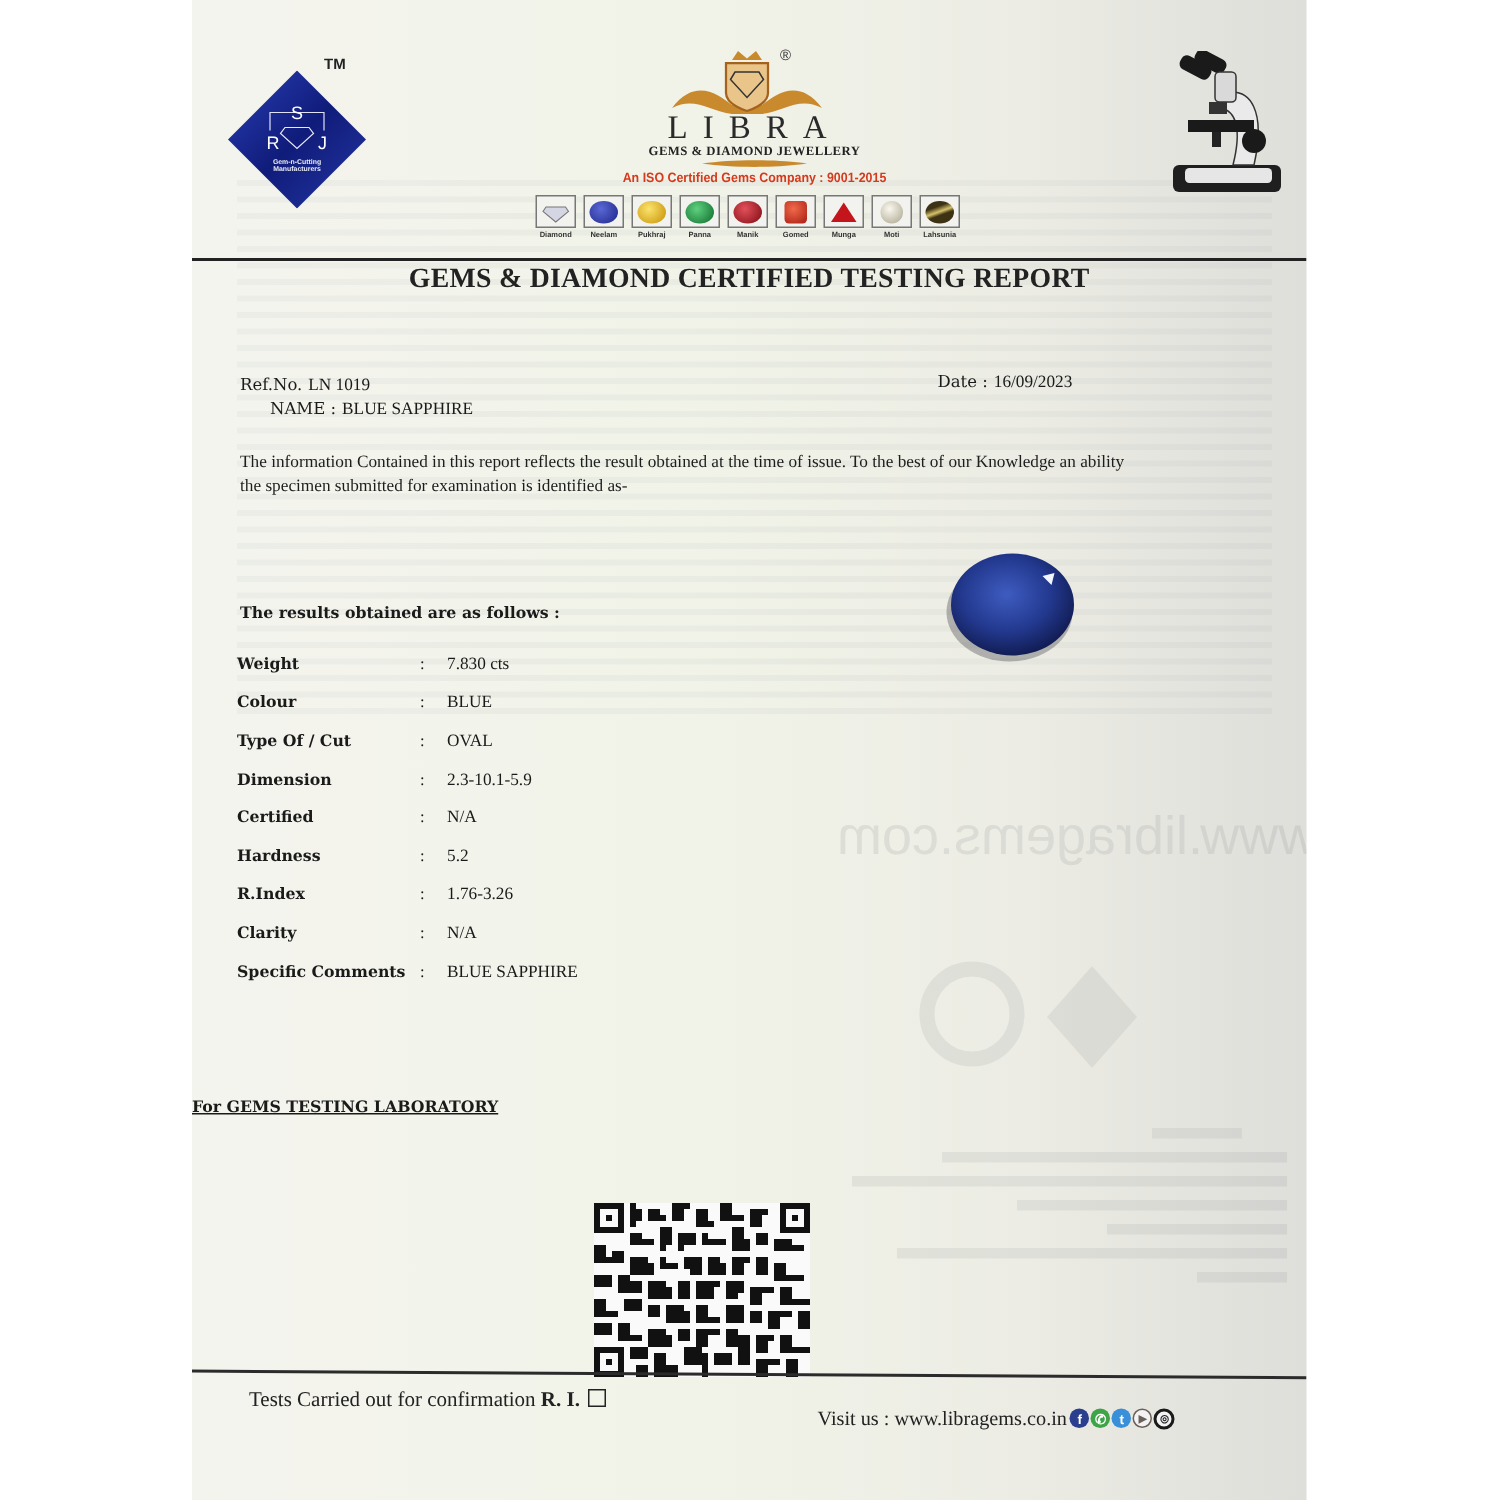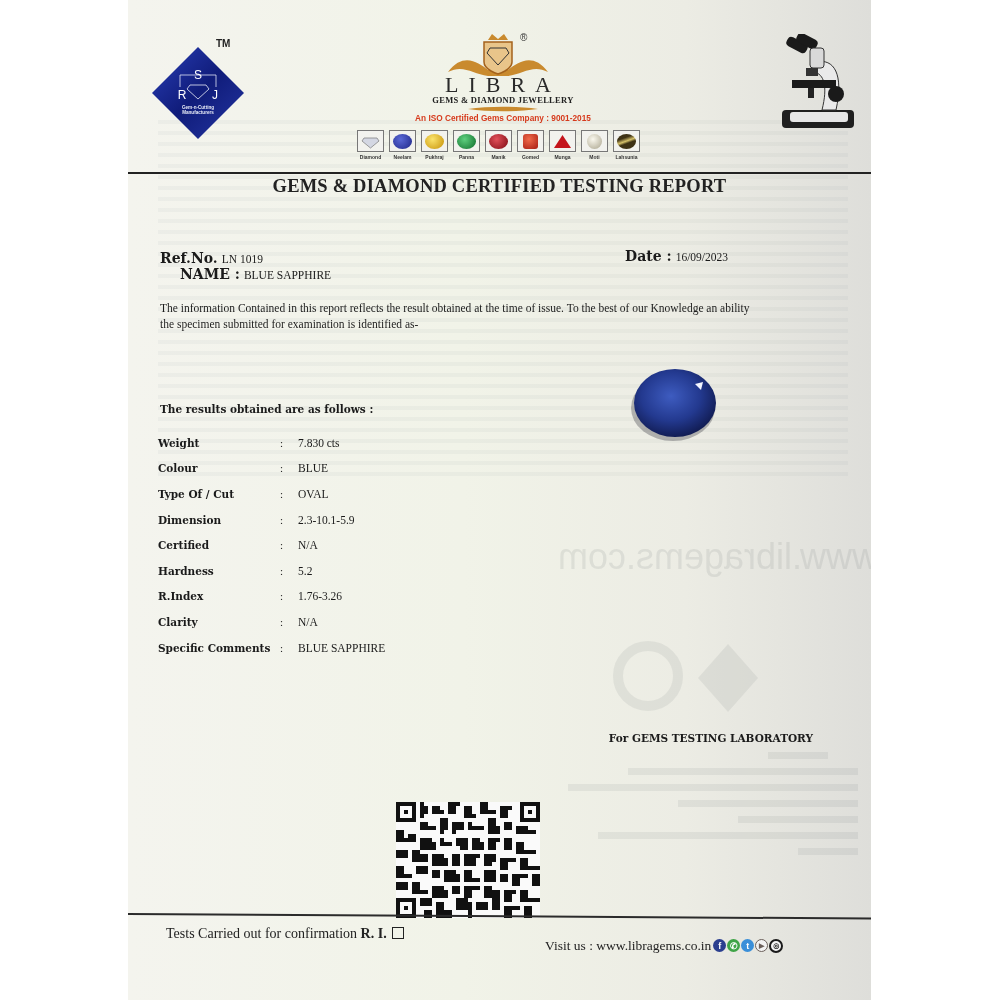--- a/index.html
+++ b/index.html
@@ -31,33 +31,33 @@
     align-items: center; justify-content: center; }
   .gem-stone { width: 19px; height: 15px; border-radius: 50%; }
   .gem-label { font: 700 5px "Liberation Sans", sans-serif; color: #333; margin-top: 2px; white-space: nowrap; }
   .microscope { left: 648px; top: 34px; width: 84px; height: 100px; }
   .rule-top { left: 0; top: 172px; width: 743px; height: 2px; background: #222; }
   .title { left: 0; top: 176px; width: 743px; text-align: center;
     font: 700 18.5px "Liberation Serif", serif; color: #222; letter-spacing: 0.2px; }
   
   .sans { font-family: "DejaVu Sans Condensed", "DejaVu Sans", sans-serif; }
   .ref { left: 32px; top: 250px; font-size: 11px; }
-  .ref b, .namerow b, .date b { font-family: "DejaVu Serif", serif; font-weight: 700; font-size: 14px; }
+  .ref b, .namerow b, .date b { font-family: "DejaVu Serif", serif; font-weight: 400; font-size: 11px; }
   .namerow { left: 32px; top: 266px; font-size: 11px; margin-left: 20px; }
   .date { left: 497px; top: 248px; font-size: 11px; }
   .val { font-family: "Liberation Serif", serif; font-size: 11.5px; margin-left: 4px; }
   .intro { left: 32px; top: 300px; width: 600px; font: 11.5px "Liberation Serif", serif; line-height: 16px; color:#1d1d1d; }
   .results-head { left: 32px; top: 383px; font: 700 10.5px "DejaVu Serif", serif; margin-top: 20px; }
   .stone-photo { left: 497px; top: 360px; width: 95px; height: 82px; }
   .spec-table { left: 30px; top: 430px; border-collapse: collapse; }
   .spec-table td { height: 25.6px; padding: 0; vertical-align: middle; }
   .spec-label { width: 122px; font: 700 10.5px "DejaVu Serif", serif; }
   .spec-colon { width: 18px; font: 11px "Liberation Serif", serif; }
   .spec-value { font: 11.5px "Liberation Serif", serif; padding-left: 0; }
-  .lab { left: 0; top: 732px; width: 685px; text-align: right; font: 700 10.5px "DejaVu Serif", serif; }
+  .lab { left: 0; top: 732px; width: 685px; text-align: left; font: 700 10.5px "DejaVu Serif", serif; text-decoration: underline; }
   .qr { left: 268px; top: 802px; width: 144px; height: 116px; }
   .rule-bottom { left: 0; top: 913px; width: 743px; height: 2px; background: #2b2b2b; transform: rotate(0.35deg); transform-origin: left; }
   .tests { left: 38px; top: 926px; font: 14px "Liberation Serif", serif; color: #222; }
   .tests b { font-weight: 700; }
   .ri-box { display: inline-block; width: 10px; height: 10px; border: 1.3px solid #222; vertical-align: -1px; margin-left: 2px; }
   .visit { left: 417px; top: 938px; font: 13.5px "Liberation Serif", serif; color: #222; display: flex; align-items: center; }
   .socials { display: flex; gap: 1px; margin-left: 2px; }
   .soc { width: 13px; height: 13px; border-radius: 50%; display: flex; align-items: center; justify-content: center;
     font: 700 9px "Liberation Sans", sans-serif; color: #fff; }
   

